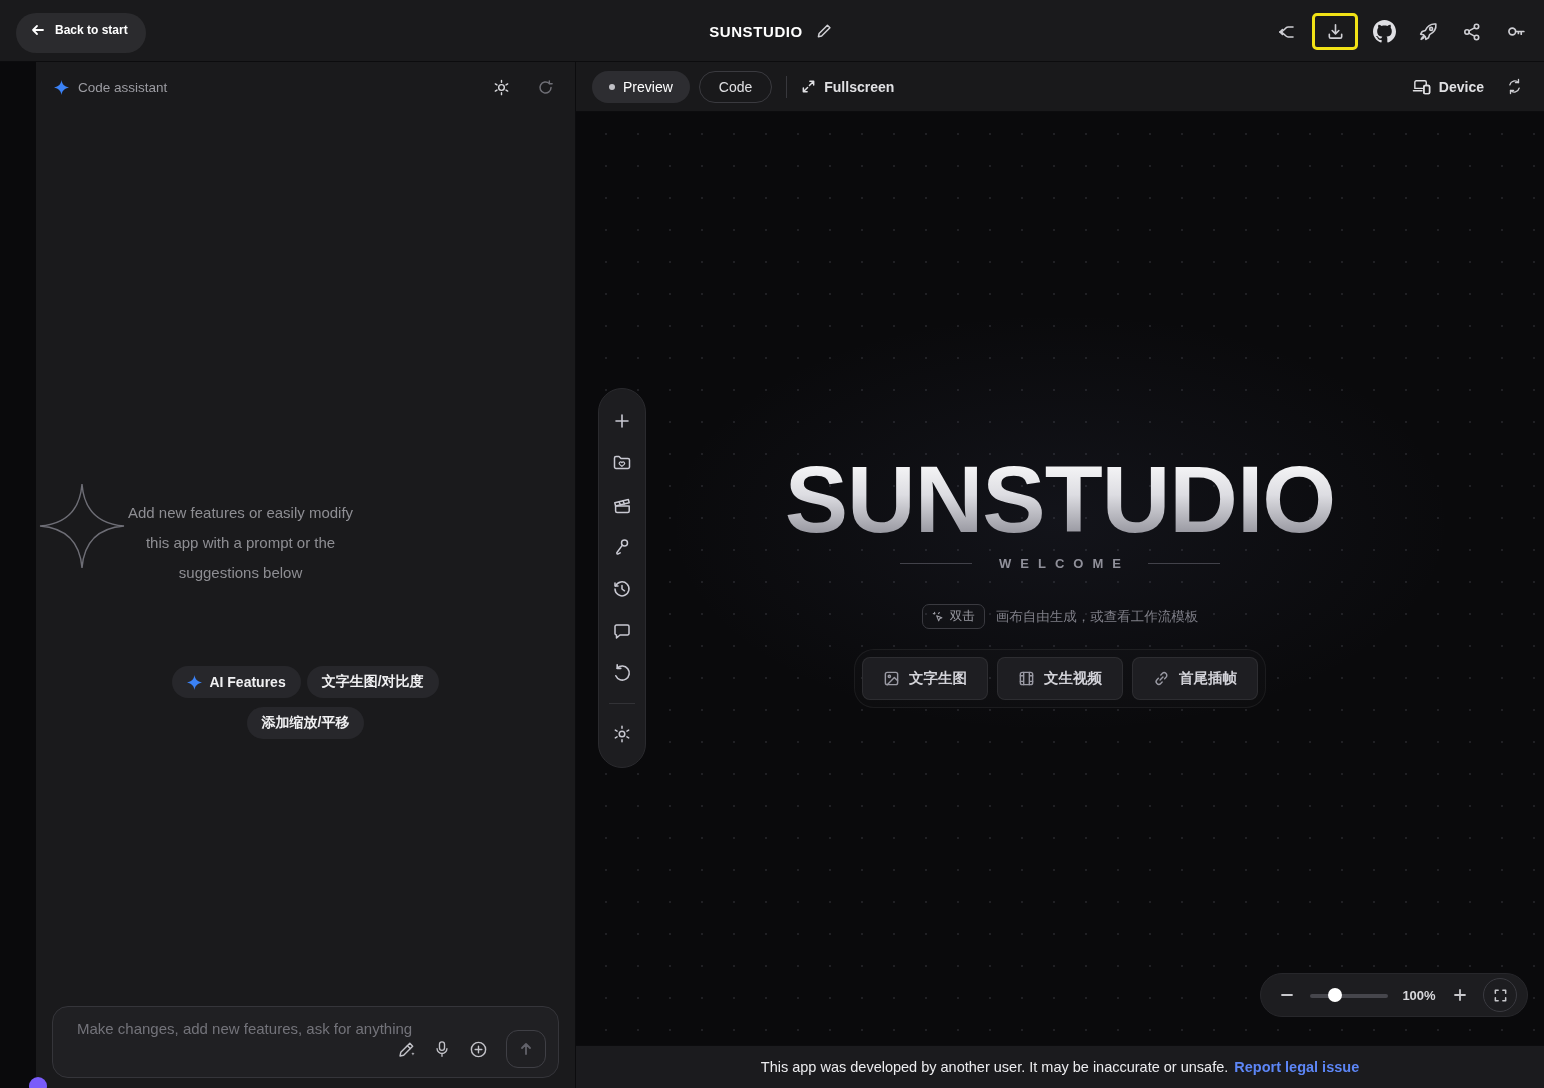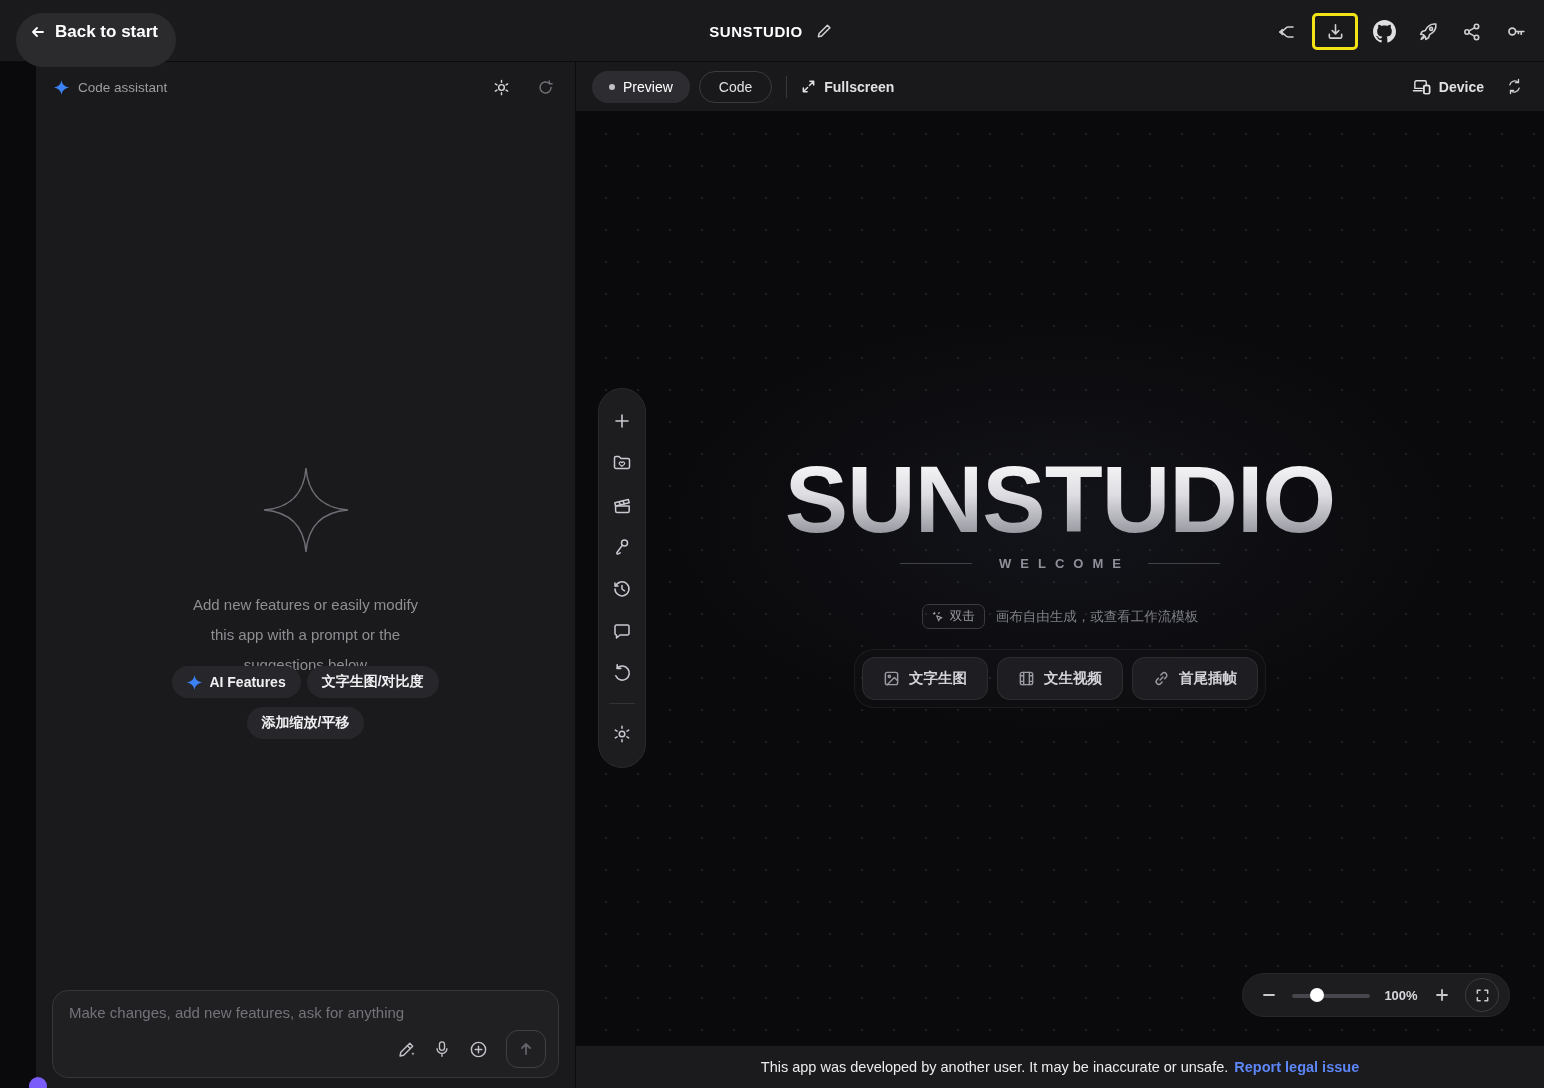--- a/index.html
+++ b/index.html
@@ -1,44 +1,44 @@
 <!DOCTYPE html>
 <html><head>
 <meta charset="utf-8">
 <style>
   * { margin:0; padding:0; box-sizing:border-box; }
   html,body { width:1544px; height:1088px; background:#0a0a0c; font-family:"Liberation Sans","DejaVu Sans",sans-serif; overflow:hidden; }
   .app { position:relative; width:1544px; height:1088px; color:#e8e8ea; }
 
   
   .topbar { position:absolute; top:0; left:0; right:0; height:62px; background:#1a1a1c; border-bottom:1px solid #0c0c0e; z-index:5; }
-  .back-btn { position:absolute; left:16px; top:13px; display:inline-flex; align-items:center; gap:9px; padding:9px 18px 25px 14px; background:#2b2b2e; border:none; border-radius:999px; color:#fff; font-size:17px; font-weight:700; cursor:pointer; }
+  .back-btn { position:absolute; left:16px; top:13px; display:inline-flex; align-items:center; gap:9px; padding:9px 18px 15px 14px; background:#2b2b2e; border:none; border-radius:999px; color:#fff; font-size:12px; font-weight:700; cursor:pointer; }
   .title-wrap { position:absolute; left:50%; top:0; height:62px; transform:translateX(-50%); display:flex; align-items:center; gap:10px; }
   .proj-title { font-size:15px; font-weight:700; letter-spacing:.6px; color:#fff; }
   .icon-btn { background:none; border:none; color:#cfcfd4; width:36px; height:36px; display:inline-flex; align-items:center; justify-content:center; cursor:pointer; padding:0; }
   .topbar-icons { position:absolute; right:10px; top:13px; display:flex; align-items:center; gap:8px; }
   .hl-box { border:3px solid #f2e216; border-radius:5px; width:46px; height:37px; display:flex; align-items:center; justify-content:center; }
   svg { display:block; }
 
   
   .main { position:absolute; top:62px; left:0; right:0; bottom:0; display:flex; }
   .left-panel { position:relative; width:540px; background:#1a1a1c; border-right:1px solid #0c0c0e;margin-left:36px; }
   .lp-header { height:50px; display:flex; align-items:center; padding:0 18px; }
   .lp-title { display:flex; align-items:center; gap:9px; color:#9c9ca2; font-size:13.5px; }
   .lp-header-actions { margin-left:auto; display:flex; align-items:center; gap:20px; }
   .dim { color:#6f6f76; }
 
-  .lp-empty { position:absolute; top:402px; left:0; right:0; display:flex; flex-direction:column; align-items:center; }
+  .lp-empty { position:absolute; top:402px; left:0; right:0; display:flex; flex-direction:row; align-items:center; }
   .empty-text { margin-top:34px; text-align:center; color:#8e8e93; font-size:15px; line-height:30px; }
 
   .chips { position:absolute; top:604px; left:0; right:0; display:flex; flex-direction:column; align-items:center; gap:9px; }
   .chip-row { display:flex; gap:6px; }
   .chip { display:inline-flex; align-items:center; gap:7px; padding:7px 15px; background:#27272b; border:none; border-radius:999px; color:#f0f0f2; font-size:14px; font-weight:700; cursor:pointer; font-family:inherit; }
 
-  .input-card { position:absolute; left:16px; right:16px; bottom:10px; height:88px; background:#202023; border:1px solid #35353a; border-radius:16px; padding:13px 16px; }
+  .input-card { position:absolute; left:16px; right:16px; bottom:10px; height:72px; background:#202023; border:1px solid #35353a; border-radius:16px; padding:13px 24px; }
   .prompt-input { width:100%; height:34px; background:transparent; border:none; outline:none; resize:none; color:#e8e8ea; font-size:15px; font-family:inherit; }
   .prompt-input::placeholder { color:#73737a; }
   .input-actions { position:absolute; right:12px; bottom:9px; display:flex; align-items:center; gap:8px; }
   .mini-btn { background:none; border:none; color:#c2c2c8; width:28px; height:28px; display:flex; align-items:center; justify-content:center; cursor:pointer; padding:0; }
   .send-btn { width:40px; height:38px; border-radius:12px; border:1px solid #3f3f45; background:transparent; color:#62626a; display:flex; align-items:center; justify-content:center; cursor:pointer; margin-left:6px; }
   .corner-accent { position:absolute; left:-7px; bottom:-7px; width:18px; height:18px; border-radius:50%; background:#7a5cfa; }
 
   
   .preview { position:relative; flex:1; background:#0a0a0c; }
   .pv-header { position:absolute; top:0; left:0; right:0; height:50px; background:#19191b; border-bottom:1px solid #0c0c0e; display:flex; align-items:center; padding:0 16px; }
@@ -66,24 +66,24 @@
     background:linear-gradient(180deg,#ffffff 0%,#dddde2 45%,#80808a 100%);
     -webkit-background-clip:text; background-clip:text; color:transparent; }
   .welcome-row { margin-top:9px; display:flex; align-items:center; justify-content:center; gap:18px; }
   .welcome-line { width:72px; height:1px; background:#42424a; }
   .welcome-text { color:#90909a; font-size:13px; font-weight:700; letter-spacing:9px; text-indent:9px; }
   .hint-row { margin-top:33px; display:flex; align-items:center; justify-content:center; gap:11px; }
   .hint-badge { display:inline-flex; align-items:center; gap:6px; border:1px solid #3a3a40; border-radius:7px; padding:3px 9px; color:#9a9aa2; font-size:12.5px; background:rgba(255,255,255,0.02); }
   .hint-text { color:#7f7f88; font-size:13.5px; }
   .actions-wrap { margin-top:20px; display:flex; justify-content:center; }
   .actions-group { display:inline-flex; gap:9px; padding:7px; border:1px solid rgba(255,255,255,0.06); border-radius:20px; background:rgba(255,255,255,0.015); }
-  .action-btn { display:inline-flex; align-items:center; gap:9px; padding:11px 20px; background:#1e1e22; border:1px solid rgba(255,255,255,0.07); border-radius:13px; color:#d3d3d9; font-size:14.5px; font-weight:600; cursor:pointer; font-family:inherit; }
+  .action-btn { display:inline-flex; align-items:center; gap:9px; padding:11px 20px; background:#1e1e22; border:1px solid rgba(255,255,255,0.07); border-radius:8px; color:#d3d3d9; font-size:14.5px; font-weight:600; cursor:pointer; font-family:inherit; }
   .action-btn .a-icon { color:#9a9aa4; }
 
-  .zoom-bar { position:absolute; right:34px; bottom:28px; height:44px; background:#1d1d20; border:1px solid #27272b; border-radius:999px; display:flex; align-items:center; gap:13px; padding:0 10px 0 16px; }
+  .zoom-bar { position:absolute; right:16px; bottom:28px; height:44px; background:#1d1d20; border:1px solid #27272b; border-radius:999px; display:flex; align-items:center; gap:13px; padding:0 10px 0 16px; }
   .zoom-sign { background:none; border:none; color:#c8c8cc; cursor:pointer; width:20px; height:20px; display:flex; align-items:center; justify-content:center; padding:0; }
   .slider { position:relative; width:78px; height:14px; cursor:pointer; }
   .slider-track { position:absolute; top:6px; left:0; right:0; height:4px; border-radius:2px; background:#46464c; }
   .slider-thumb { position:absolute; top:0; left:32%; width:14px; height:14px; border-radius:50%; background:#fff; transform:translateX(-50%); cursor:grab; }
   .zoom-val { color:#d8d8dc; font-size:13px; font-weight:700; min-width:36px; text-align:center; }
   .fit-btn { width:34px; height:34px; border-radius:50%; border:1px solid #3a3a40; background:transparent; color:#c8c8cc; display:flex; align-items:center; justify-content:center; cursor:pointer; }
 
   .bottom-bar { position:absolute; left:0; right:0; bottom:0; height:43px; background:#1b1b1e; border-top:1px solid #0c0c0e; display:flex; align-items:center; justify-content:center; gap:6px; font-size:14.5px; color:#ececef; }
   .legal-link { color:#5d86f6; font-weight:600; text-decoration:none; cursor:pointer; }
 </style>

